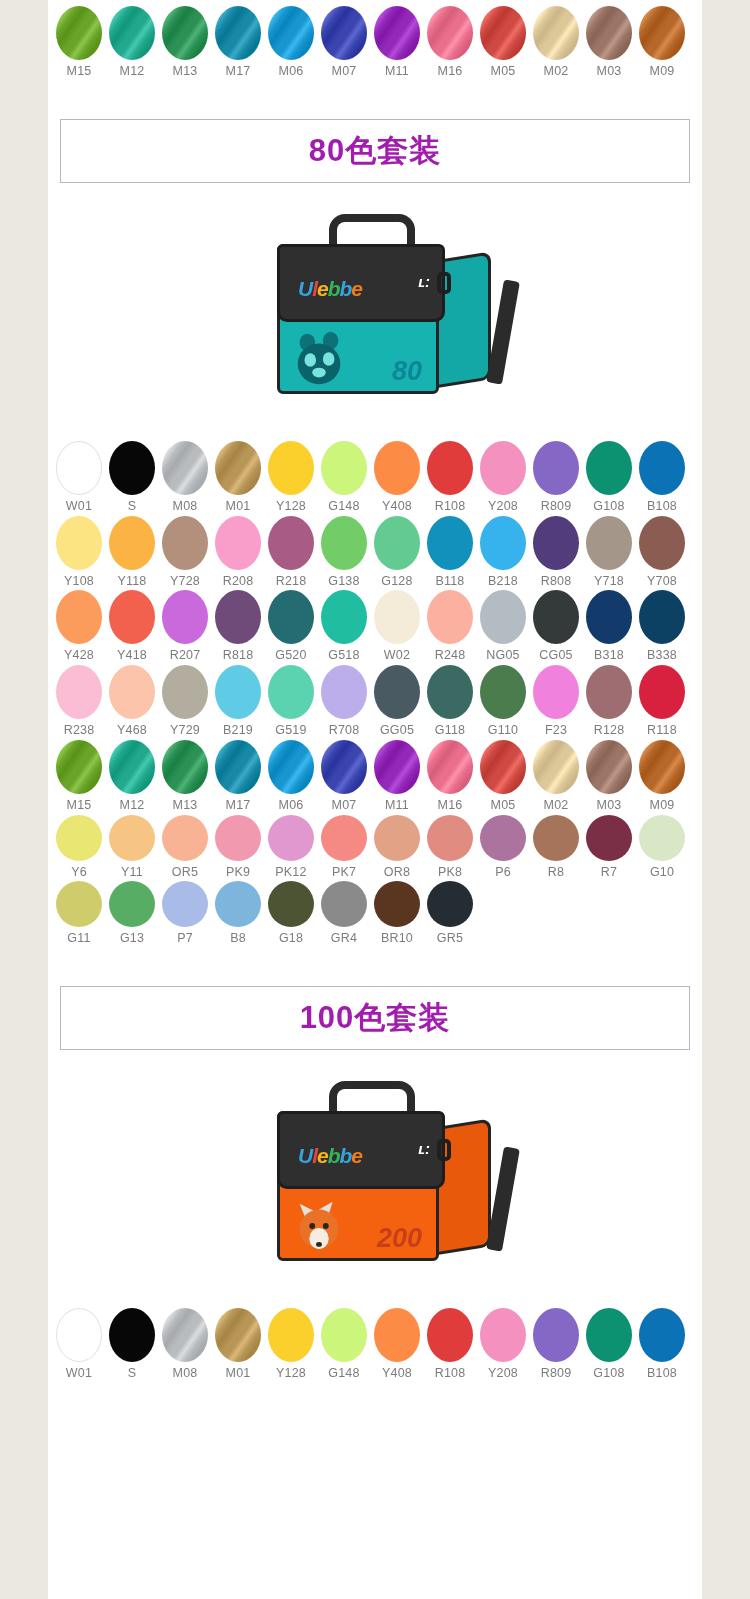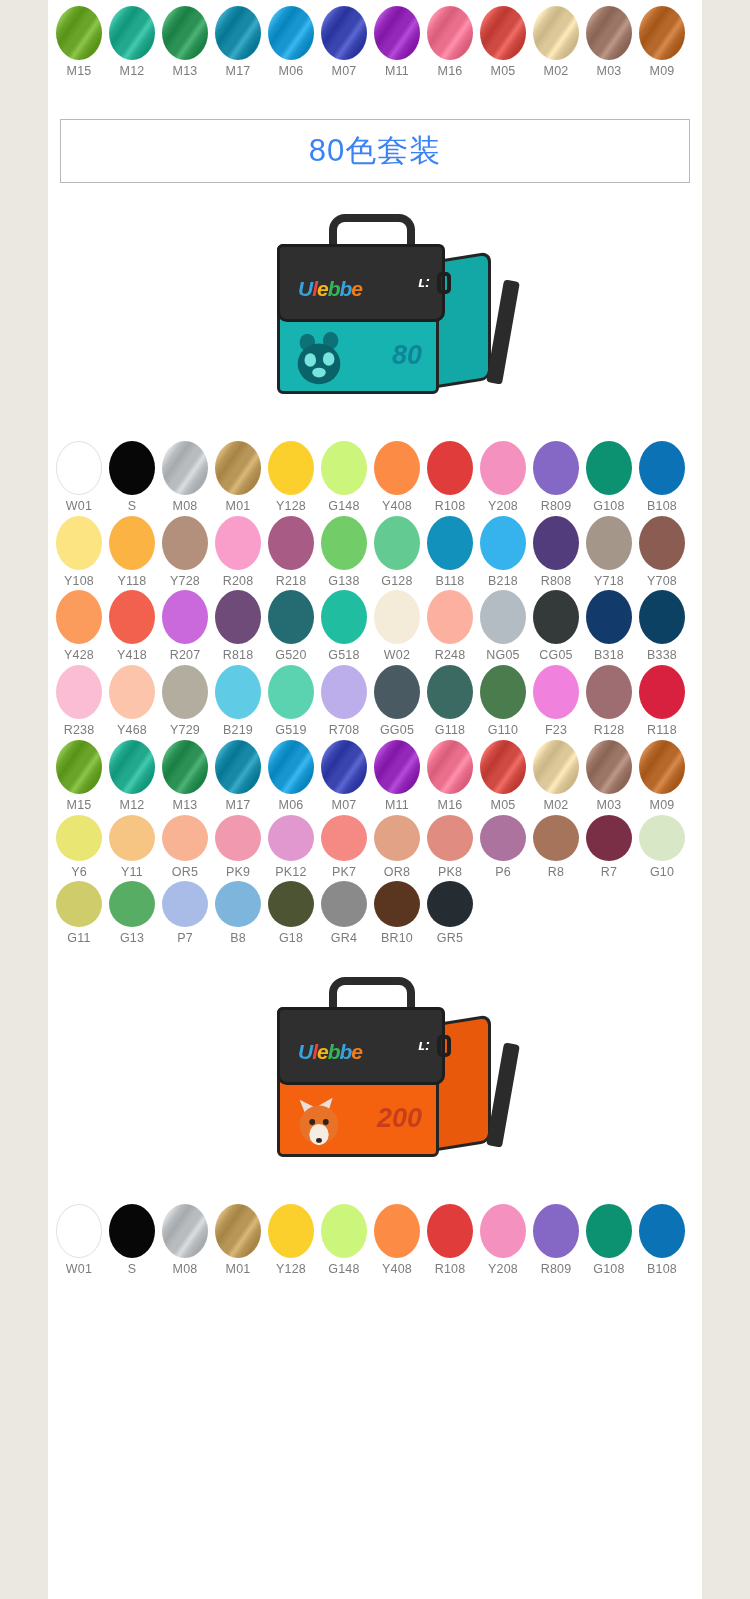--- a/index.html
+++ b/index.html
@@ -66,22 +66,22 @@
     margin: 0 auto;
     width: 630px;
     height: 64px;
     border: 1px solid #b9b9b9;
     display: flex;
     align-items: center;
     justify-content: center;
   }
   .section-heading-text {
     font-size: 31px;
-    font-weight: normal;
-    color: #3b82f6;
+    font-weight: bold;
+    color: #a21caf;
     letter-spacing: 1px;
   }
   .heading-block { padding: 38px 0 0 0; }
 
   
   .product-photo {
     height: 230px;
     display: flex;
     align-items: center;
     justify-content: center;
@@ -161,21 +161,21 @@
     position: absolute;
     left: 8px;
     bottom: 2px;
     width: 62px;
     height: 62px;
     opacity: .95;
   }
   .bag-count {
     position: absolute;
     right: 14px;
-    bottom: 20px;
+    bottom: 4px;
     font-size: 27px;
     font-weight: bold;
     font-style: italic;
     color: var(--count);
     opacity: .85;
   }
   .bag-strap {
     position: absolute;
     right: -12px;
     top: 66px;
@@ -617,20 +617,25 @@
             <div class="swatch round" style="background: rgb(90, 53, 32);"></div>
             <div class="swatch-label">BR10</div>
           </div>
           <div class="swatch-cell">
             <div class="swatch round" style="background: rgb(37, 45, 51);"></div>
             <div class="swatch-label">GR5</div>
           </div>
         </div>
       </div>
 
+    <div class="heading-block">
+      <div class="section-heading">
+        <div class="section-heading-text">100色套装</div>
+      </div>
+    </div>
 
     <div class="product-photo">
       <div class="bag" id="bag100" style="--body: #f4620f; --side: #e8590c; --count: #c0391a;">
         <div class="bag-handle"></div>
         <div class="bag-side"></div>
         <div class="bag-strap"></div>
         <div class="bag-body">
           <div class="bag-animal">
             <svg viewBox="0 0 64 64" width="62" height="62" aria-hidden="true">
               <polygon points="12,10 20,30 28,18" fill="#e8e8e8"></polygon>

